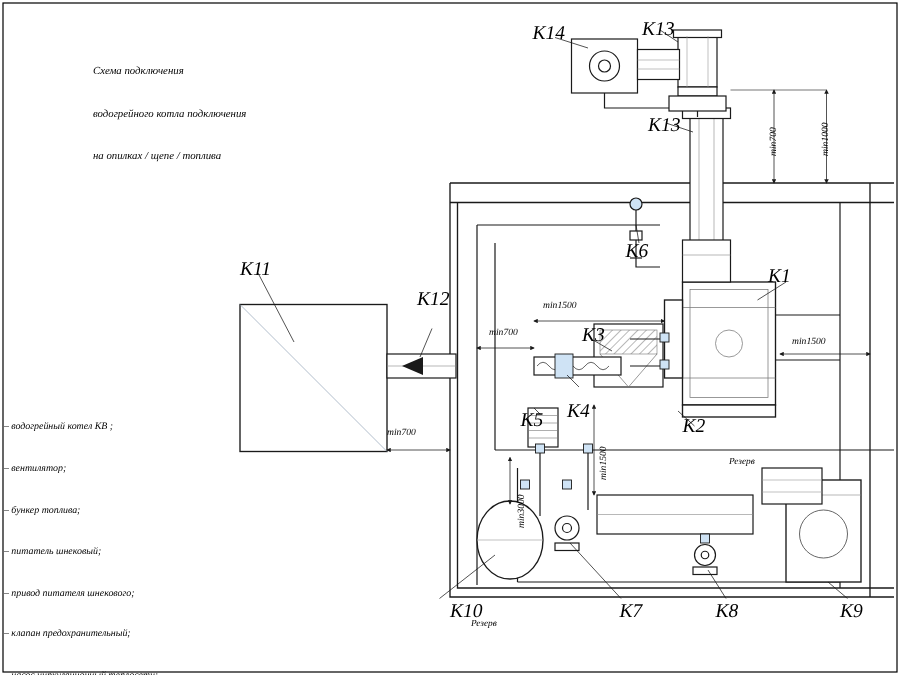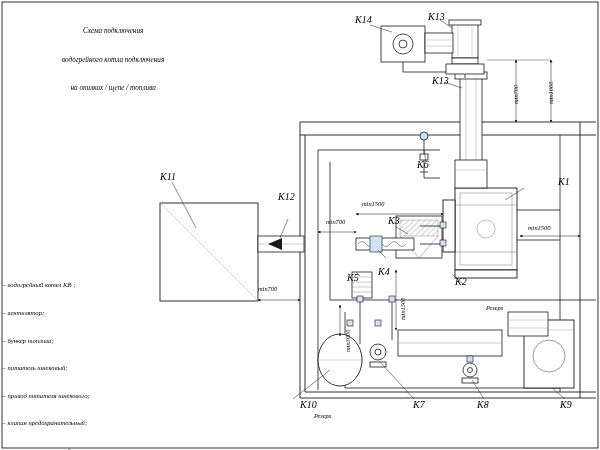--- a/index.html
+++ b/index.html
@@ -8,26 +8,26 @@
     background:#ffffff;
     font-family:"Liberation Serif", serif;
     color:#000;
     overflow:hidden;
     position:relative;
   }
   #sheet{position:absolute;left:0;top:0;width:600px;height:450px;}
   svg.layer{position:absolute;left:0;top:0;width:600px;height:450px;}
   .lbl{position:absolute;font-family:"Liberation Serif",serif;white-space:pre;}
   .title{
-    left:62px;top:8px;font-size:7.2px;line-height:9.5px;font-style:italic;text-align:center;
+    left:62px;top:24px;font-size:7.2px;line-height:9.5px;font-style:italic;
   }
   .legend{
     left:-4px;top:262px;font-size:6.6px;line-height:9.2px;font-style:italic;
   }
-  .tag{font-size:10px;font-style:italic;}
+  .tag{font-size:13px;font-style:italic;}
   .dim{font-size:6.4px;font-style:italic;}
   .note{font-size:6.2px;font-style:italic;}
   .vdim{font-size:6.4px;font-style:italic;transform:rotate(-90deg);transform-origin:left top;}
 </style>
 </head>
 <body>
 
 <div id="sheet">
 
   <svg class="layer" viewBox="0 0 600 450">
@@ -247,21 +247,21 @@
     
     
     
     
     
     
     
     
   </div>
 
-  <div class="lbl tag" style="left:558px;top:176px">К1</div>
+  <div class="lbl tag" style="left:512px;top:176px">К1</div>
   <div class="lbl tag" style="left:455px;top:276px">К2</div>
   <div class="lbl tag" style="left:388px;top:215px">К3</div>
   <div class="lbl tag" style="left:378px;top:266px">К4</div>
   <div class="lbl tag" style="left:347px;top:272px">К5</div>
   <div class="lbl tag" style="left:417px;top:159px">К6</div>
   <div class="lbl tag" style="left:413px;top:399px">К7</div>
   <div class="lbl tag" style="left:477px;top:399px">К8</div>
   <div class="lbl tag" style="left:560px;top:399px">К9</div>
   <div class="lbl tag" style="left:300px;top:399px">К10</div>
   <div class="lbl tag" style="left:160px;top:171px">К11</div>

